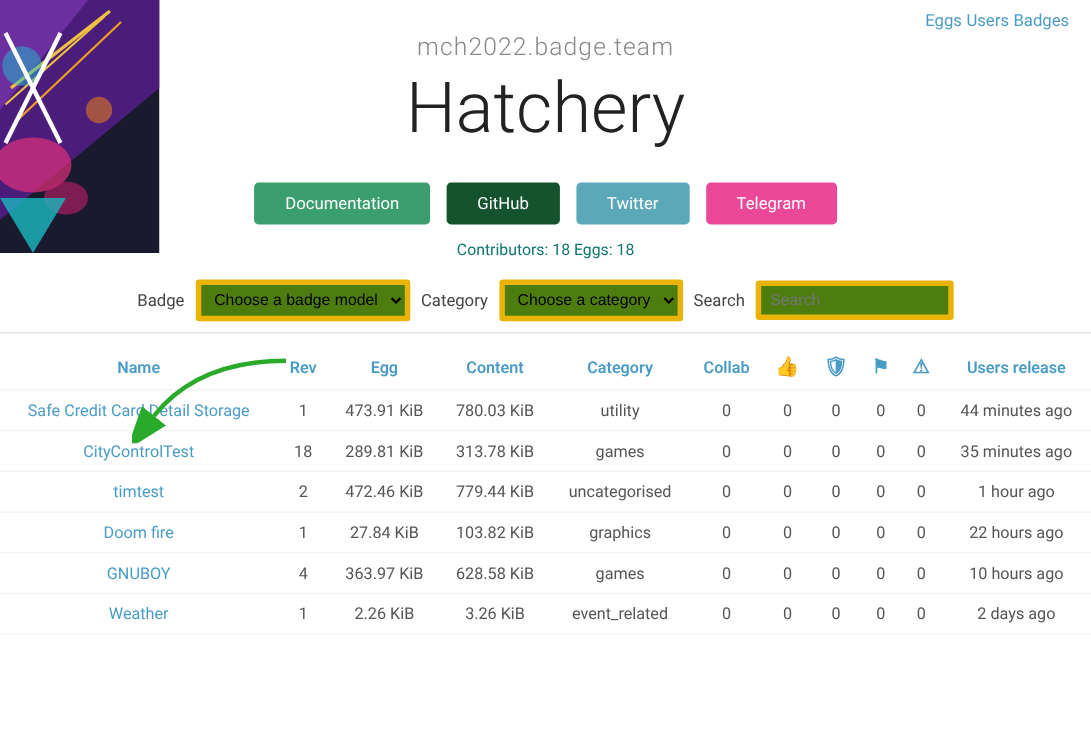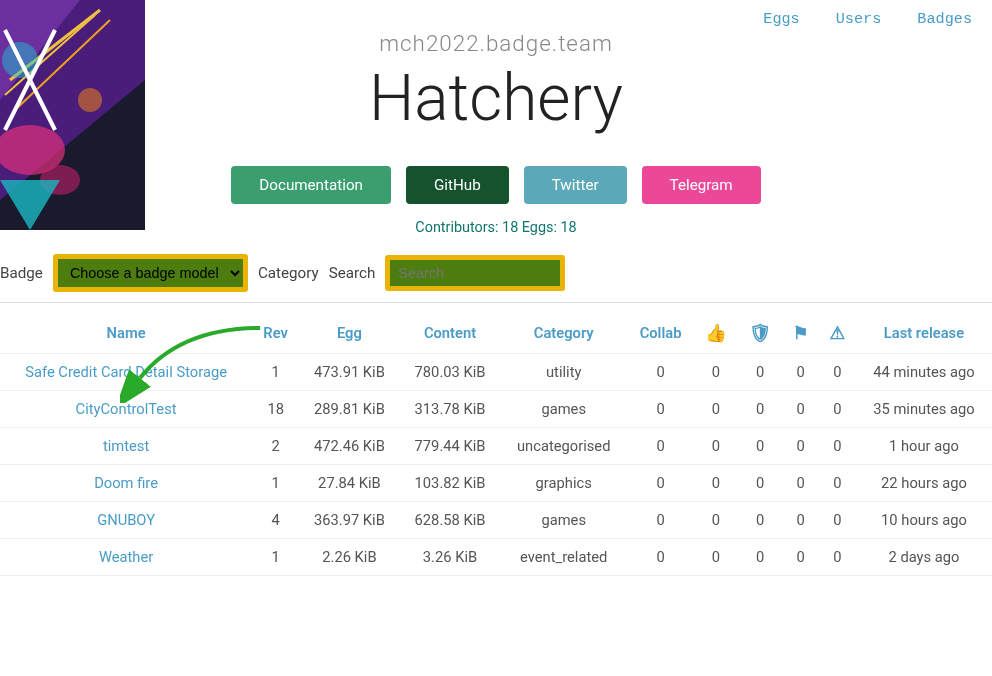--- a/index.html
+++ b/index.html
@@ -36,22 +36,21 @@
       font-size: 4rem;
       font-weight: 300;
       color: #222;
       margin-top: 5px;
     }
     .nav-links {
       position: absolute;
       top: 10px;
       right: 20px;
       display: flex;
-      gap: 36px;
-      font-family: Liberation Mono, monospace;
+      gap: 4px;
     }
     .nav-links a {
       color: #4a9cc7;
       text-decoration: none;
       font-size: 0.95rem;
     }
     .button-row {
       display: flex;
       justify-content: center;
       gap: 15px;
@@ -72,21 +71,21 @@
     .btn-teal { background: #5ba8b8; }
     .btn-dark { background: #ec4899; }
     .contributors {
       text-align: center;
       color: #0f766e;
       font-size: 0.9rem;
       margin-bottom: 18px;
     }
     .filter-row {
       display: flex;
-      justify-content: flex-start;
+      justify-content: center;
       align-items: center;
       gap: 10px;
       margin-bottom: 10px;
       flex-wrap: wrap;
     }
     .filter-row label {
       font-size: 0.95rem;
       color: #444;
     }
     .filter-row select, .filter-row input {
@@ -189,20 +188,23 @@
 </div>
 
 <p class="contributors">Contributors: 18 Eggs: 18</p>
 
 <div class="filter-row">
   <label>Badge</label>
   <select>
     <option>Choose a badge model</option>
   </select>
   <label>Category</label>
+  <select>
+    <option>Choose a category</option>
+  </select>
   <label>Search</label>
   <input type="text" placeholder="Search" style="">
 </div>
 
 <hr class="divider">
 
 <div class="table-container">
 
   <svg class="arrow-overlay" style="position:absolute; left:120px; top:10px; width:160px; height:80px; pointer-events:none; z-index:10;" viewBox="0 0 160 80" xmlns="http://www.w3.org/2000/svg">
     <defs>
@@ -219,21 +221,21 @@
         <th class="name-col">Name</th>
         <th>Rev</th>
         <th>Egg</th>
         <th>Content</th>
         <th>Category</th>
         <th>Collab</th>
         <th class="icon-col">👍</th>
         <th class="icon-col">🛡</th>
         <th class="icon-col">⚑</th>
         <th class="icon-col">⚠</th>
-        <th>Last release</th>
+        <th>Users release</th>
       </tr>
     </thead>
     <tbody id="table-body">
     <tr>
     <td class="name-cell"><a href="#">Safe Credit Card Detail Storage</a></td>
     <td>1</td>
     <td>473.91 KiB</td>
     <td>780.03 KiB</td>
     <td>utility</td>
     <td>0</td>

